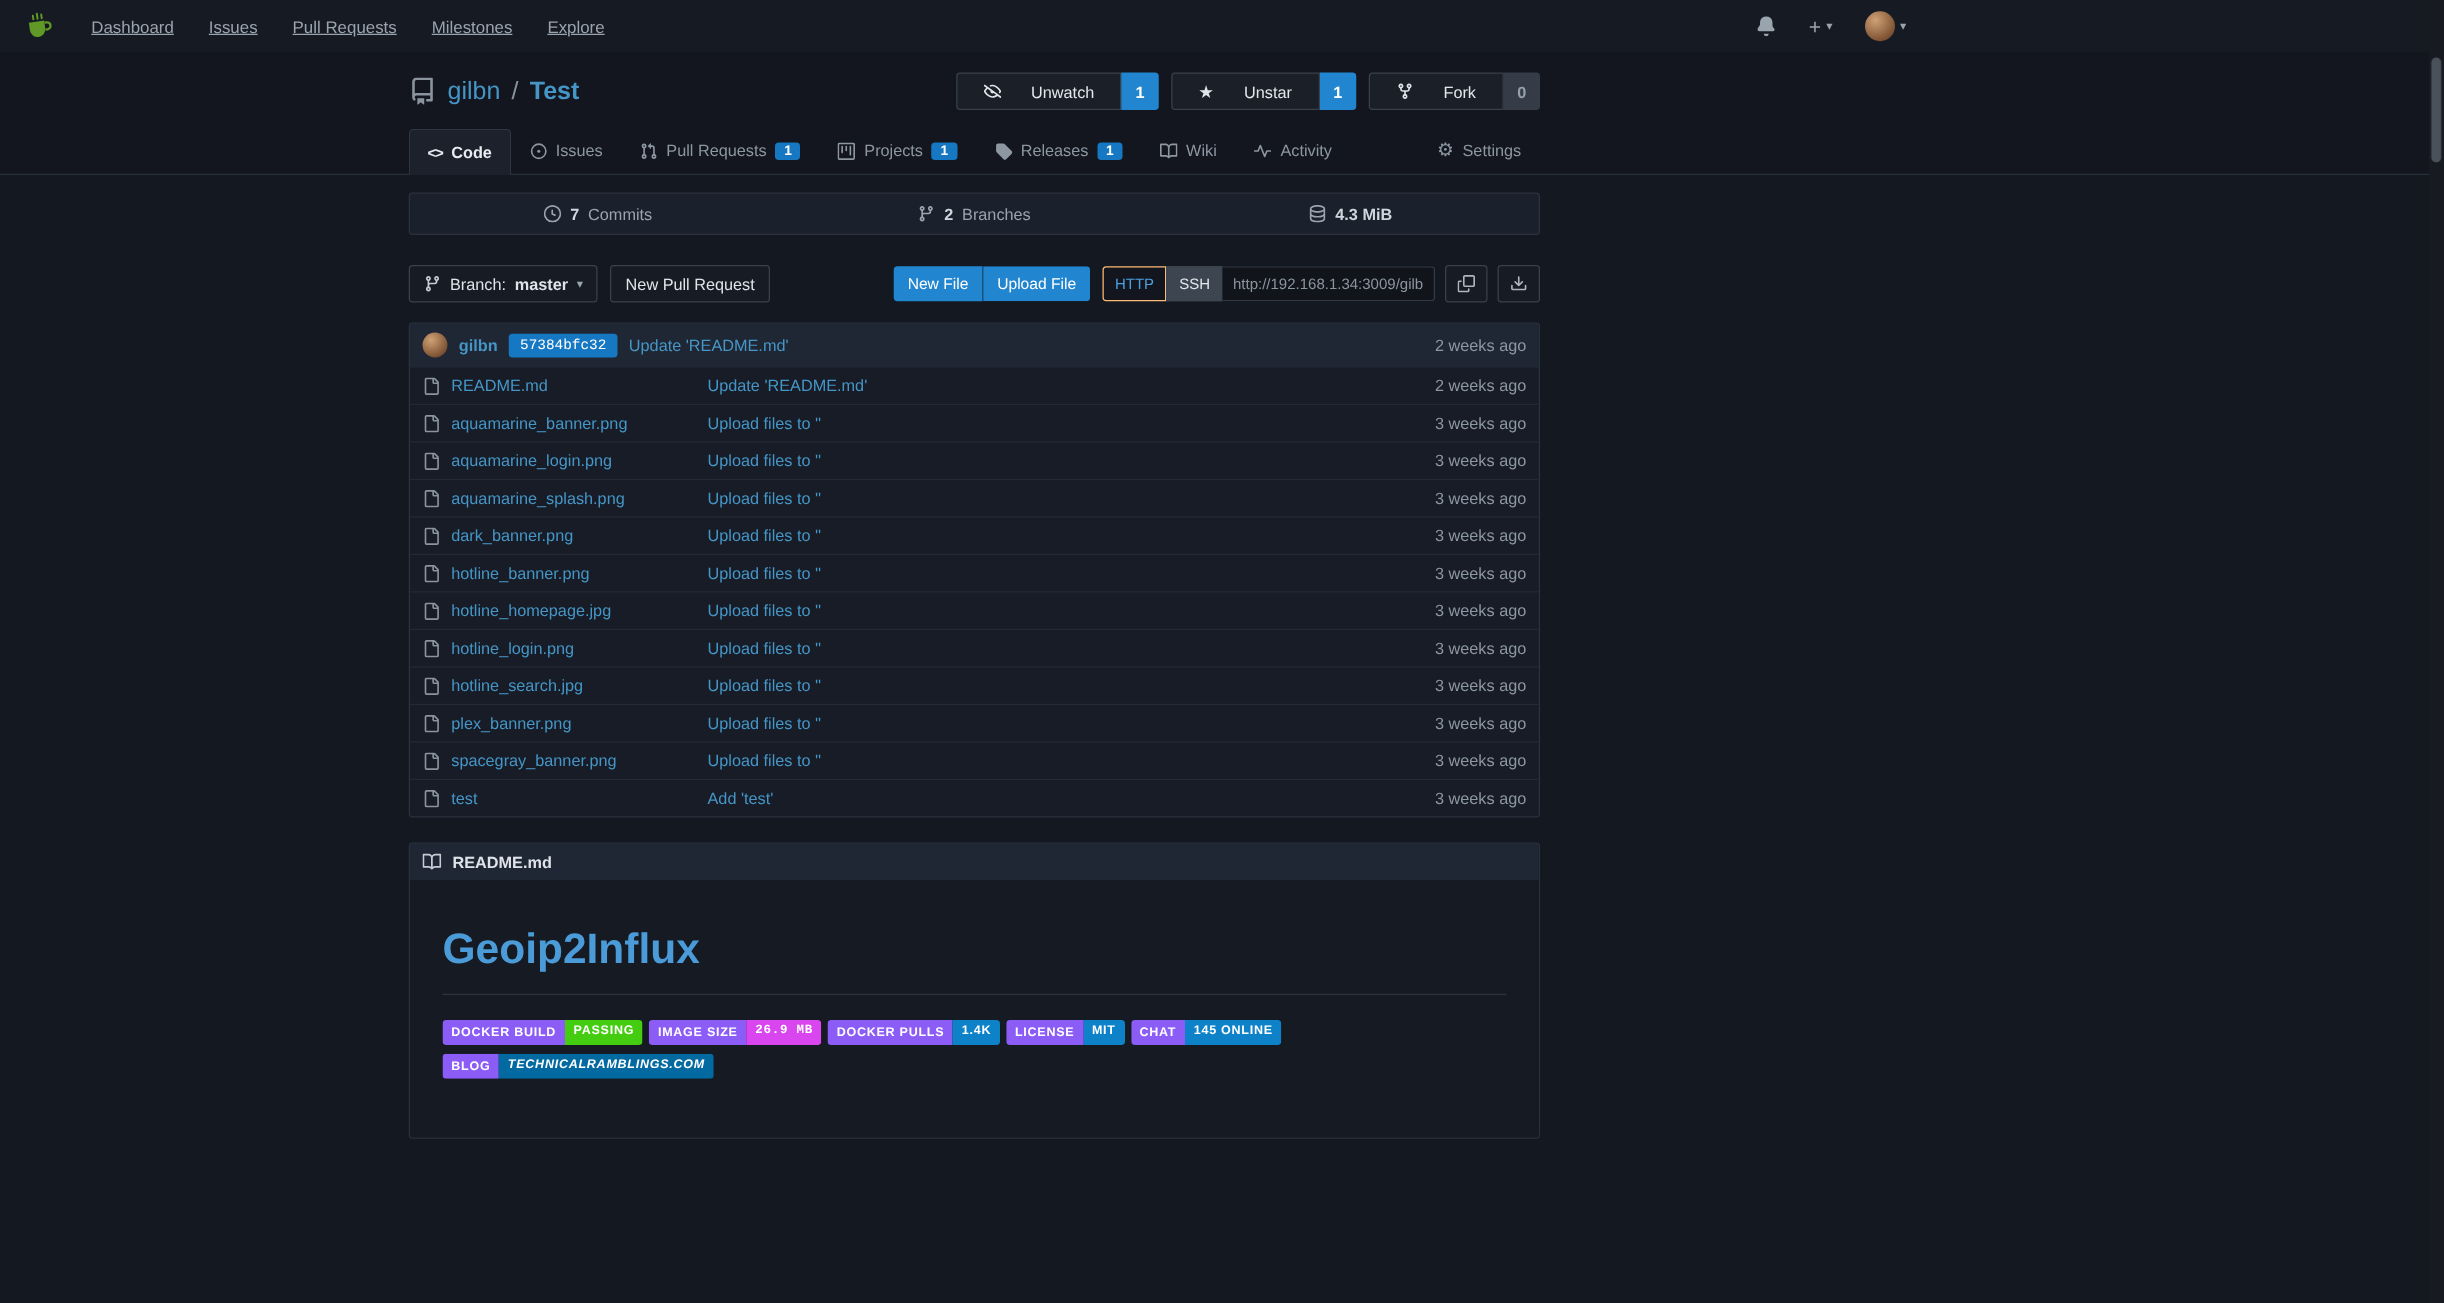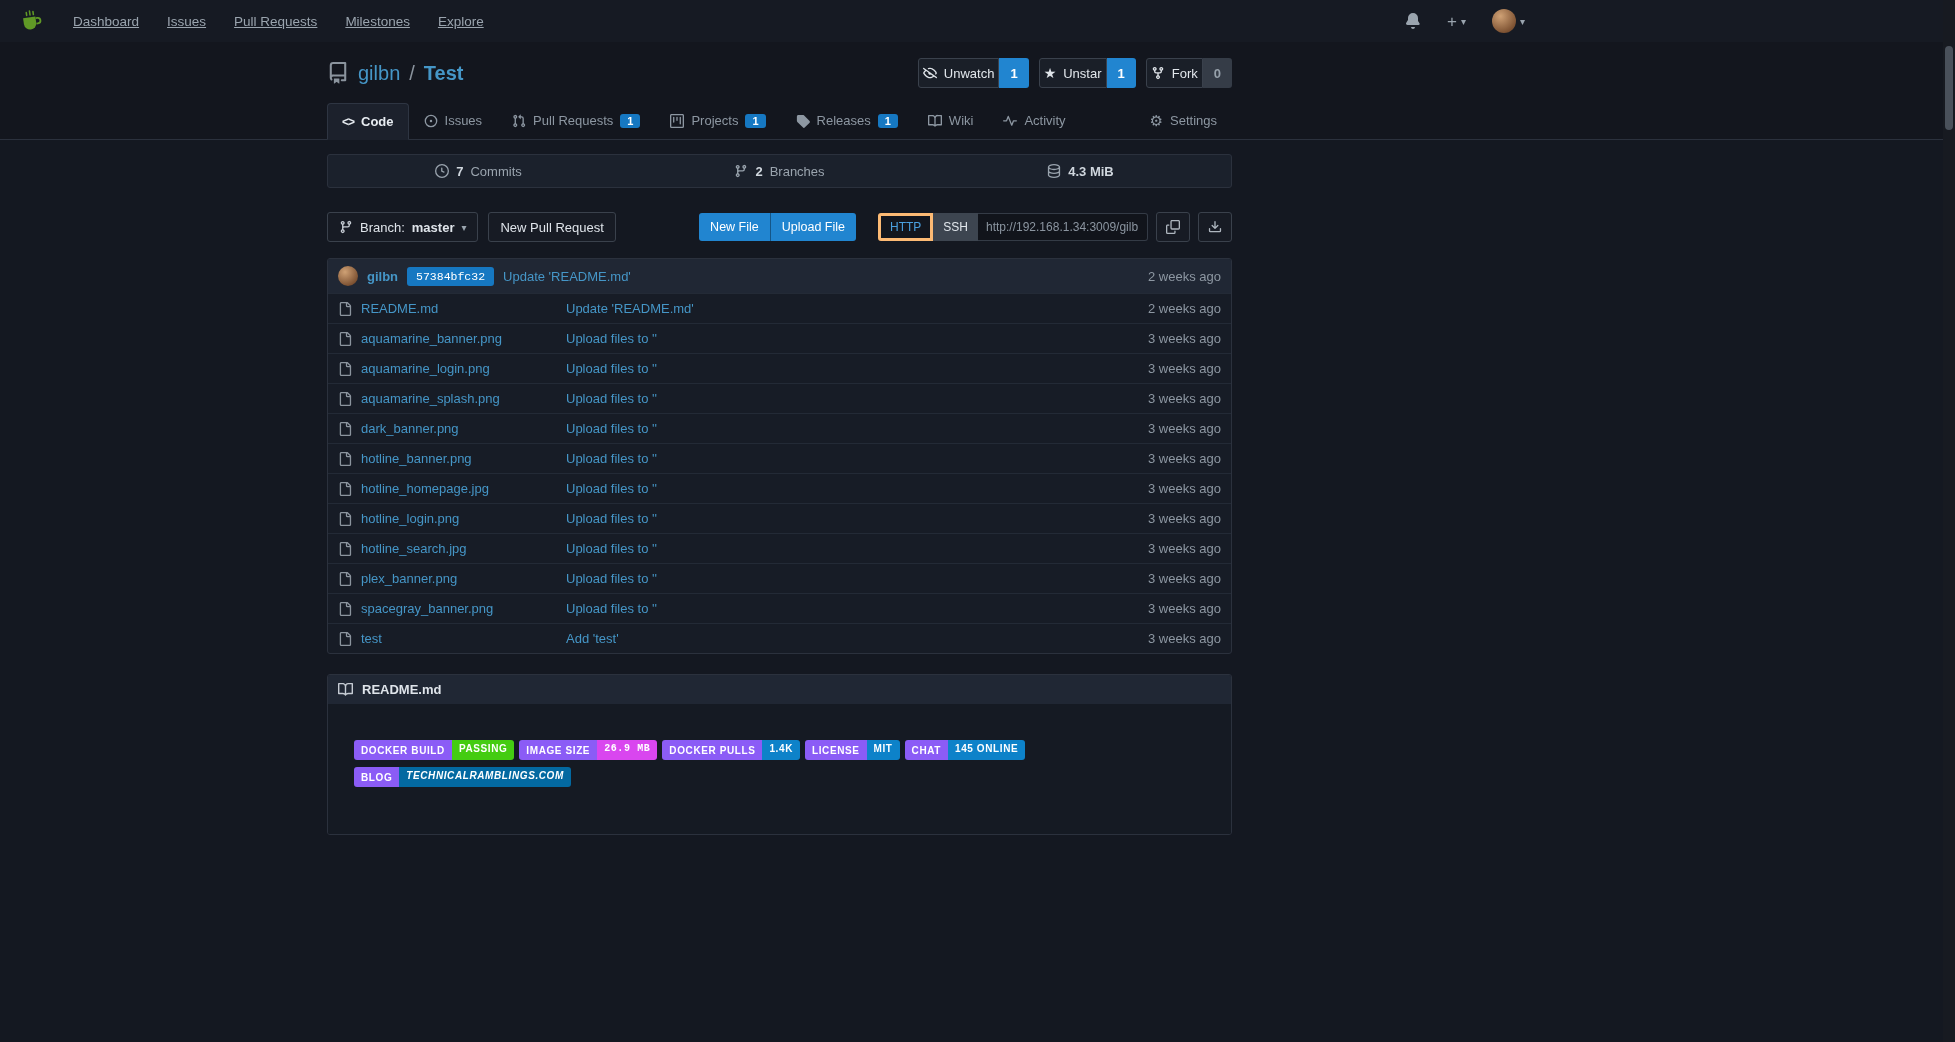--- a/index.html
+++ b/index.html
@@ -28,21 +28,21 @@
   
   .header-section { background: #13161e; border-bottom: 1px solid #2b313d; padding-top: 16px; }
   .container { width: 905px; margin-left: 327px; }
   .repo-title-row { display: flex; align-items: center; }
   .repo-title { display: flex; align-items: center; gap: 9px; font-size: 20px; color: #8b949e; }
   .repo-title a { color: #4596c7; }
   .repo-title .name { font-weight: bold; }
   .repo-btns { margin-left: auto; display: flex; gap: 10px; }
   .btn-group { display: flex; }
   .hdr-btn { height: 30px; background: #1a1f28; border: 1px solid #3a414c; color: #e2e7ec;
-             display: inline-flex; align-items: center; gap: 7px; padding: 0 4px; font-size: 13px;
+             display: inline-flex; align-items: center; gap: 24px; padding: 0 21px; font-size: 13px;
              border-radius: 3px 0 0 3px; cursor: pointer; }
   .hdr-btn .icon { color: #dfe4e9; }
   .count-badge { height: 30px; display: inline-flex; align-items: center; padding: 0 11px;
                  background: #2185d0; color: #fff; font-weight: bold; font-size: 13px;
                  border-radius: 0 3px 3px 0; cursor: pointer; }
   .count-badge.gray { background: #353c47; color: #97a1ab; }
   .star-glyph { font-size: 14px; color: #e2e7ec; line-height: 1; }
 
   
   .tabs-row { display: flex; align-items: flex-end; margin-top: 14px; }
@@ -80,21 +80,21 @@
   .ml10 { margin-left: 10px; }
   .spacer { flex: 1; }
   .blue-group { display: flex; }
   .blue-btn { height: 28px; background: #2185d0; color: #fff; border: none; padding: 0 11px;
               font-size: 12.5px; display: inline-flex; align-items: center; cursor: pointer; }
   .blue-btn:first-child { border-radius: 3px 0 0 3px; }
   .blue-btn + .blue-btn { border-left: 1px solid rgba(0,0,0,.35); border-radius: 0 3px 3px 0; }
   .clone-group { display: flex; margin-left: 10px; align-items: center; }
   .proto-btn { height: 28px; padding: 0 9px; font-size: 12px; display: inline-flex;
                align-items: center; cursor: pointer; }
-  .proto-http { background: #13161e; border: 3px solid #fdba74; color: #4aa0e0; border-radius: 3px 0 0 3px; margin-left: 12px; }
+  .proto-http { background: #13161e; border: 1px solid #fdba74; color: #4aa0e0; border-radius: 3px 0 0 3px; }
   .proto-ssh { background: #3d4550; border: 1px solid #3d4550; color: #e2e7ec; }
   .clone-input { height: 28px; width: 170px; background: #11141b; border: 1px solid #343b46;
                  border-left: none; color: #8b95a0; font-size: 12px; padding: 0 8px;
                  border-radius: 0 3px 3px 0; font-family: "Liberation Sans", sans-serif; }
   .icon-btn { height: 30px; width: 34px; display: inline-flex; align-items: center; justify-content: center;
               background: #171b24; border: 1px solid #3a414c; border-radius: 3px; color: #aeb6bf;
               cursor: pointer; margin-left: 8px; }
 
   
   .file-table { margin-top: 16px; border: 1px solid #2b313d; border-radius: 3px; background: #171c26; overflow: hidden; }
@@ -551,20 +551,21 @@
   <div class="readme-box">
     <div class="readme-header">
       <span class="icon">
         <svg viewBox="0 0 16 16" width="15" height="15" fill="currentColor">
             <path d="M0 1.75A.75.75 0 0 1 .75 1h4.253c1.227 0 2.317.59 3 1.501A3.743 3.743 0 0 1 11.006 1h4.245a.75.75 0 0 1 .75.75v10.5a.75.75 0 0 1-.75.75h-4.507a2.25 2.25 0 0 0-1.591.659l-.622.621a.75.75 0 0 1-1.06 0l-.622-.621A2.25 2.25 0 0 0 5.258 13H.75a.75.75 0 0 1-.75-.75Zm7.251 10.324.004-5.073-.002-2.253A2.25 2.25 0 0 0 5.003 2.5H1.5v9h3.757a3.75 3.75 0 0 1 1.994.574ZM8.755 4.75l-.004 7.322a3.752 3.752 0 0 1 1.992-.572H14.5v-9h-3.495a2.25 2.25 0 0 0-2.25 2.25Z"></path>
           </svg>
       </span>
       <span>README.md</span>
     </div>
     <div class="readme-body">
+      <div class="readme-title">Geoip2Influx</div>
       <div class="shield-row">
   <span class="shield">
     <span class="shield-label">DOCKER BUILD</span>
     <span class="shield-value" style="background: rgb(68, 204, 17);">PASSING</span>
   </span>
 
   <span class="shield">
     <span class="shield-label">IMAGE SIZE</span>
     <span class="shield-value" style="background: #d946ef; font-family: Liberation Mono, monospace;">26.9 MB</span>
   </span>

